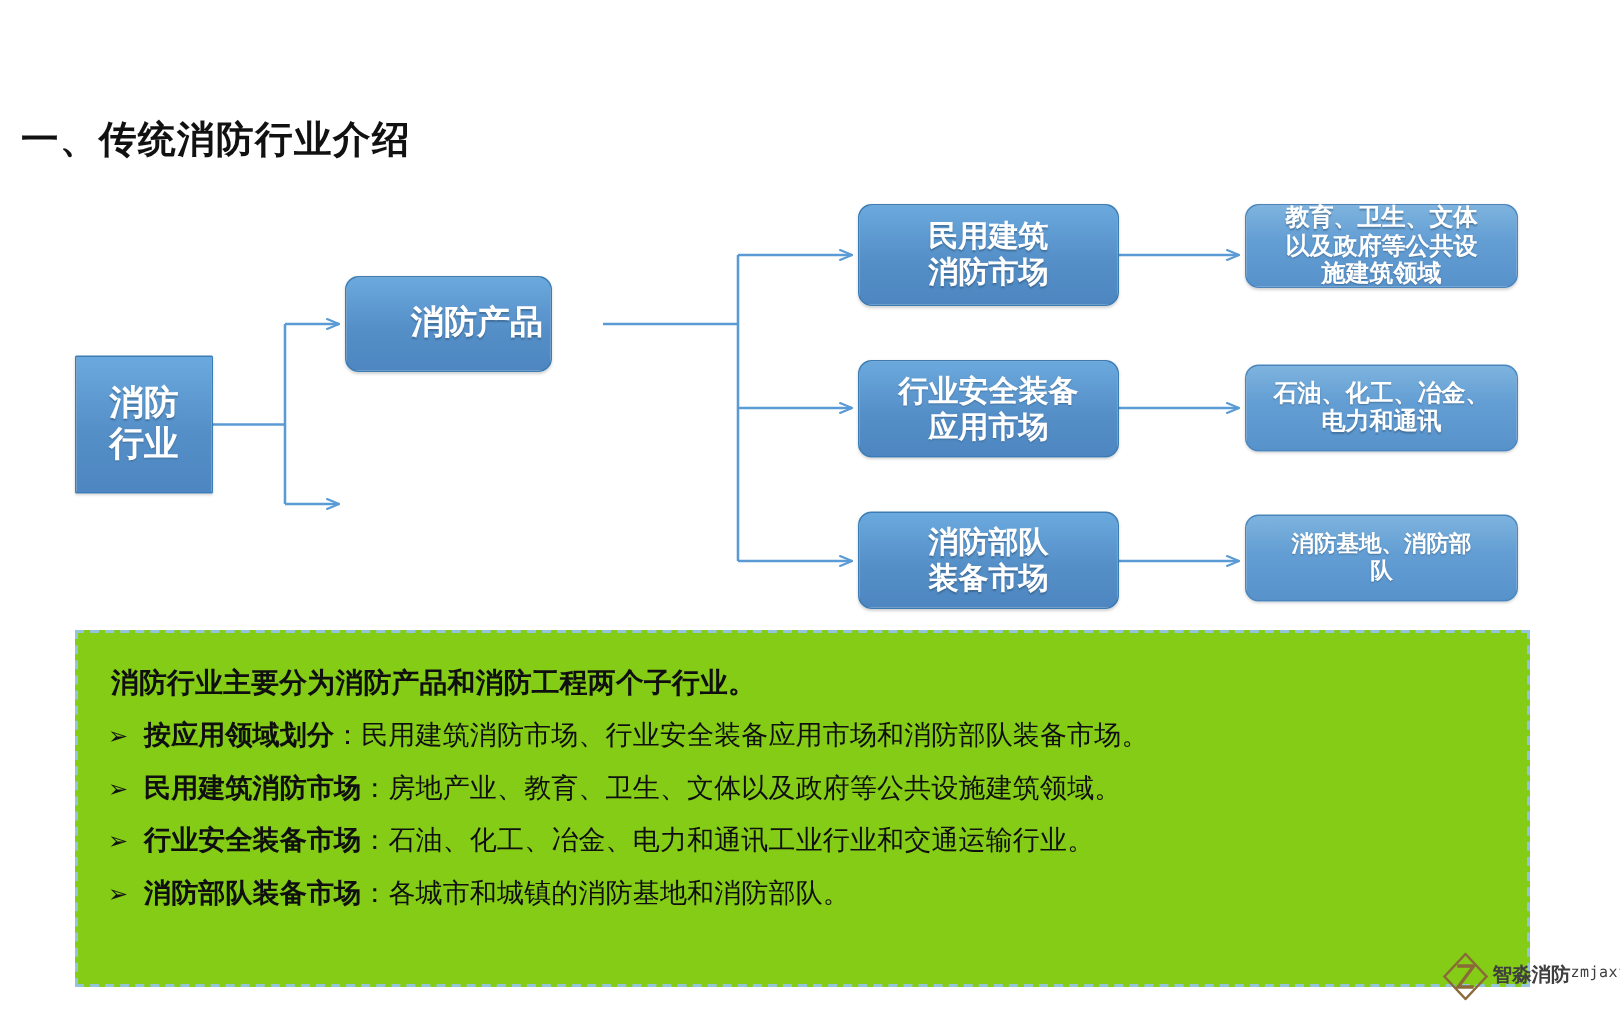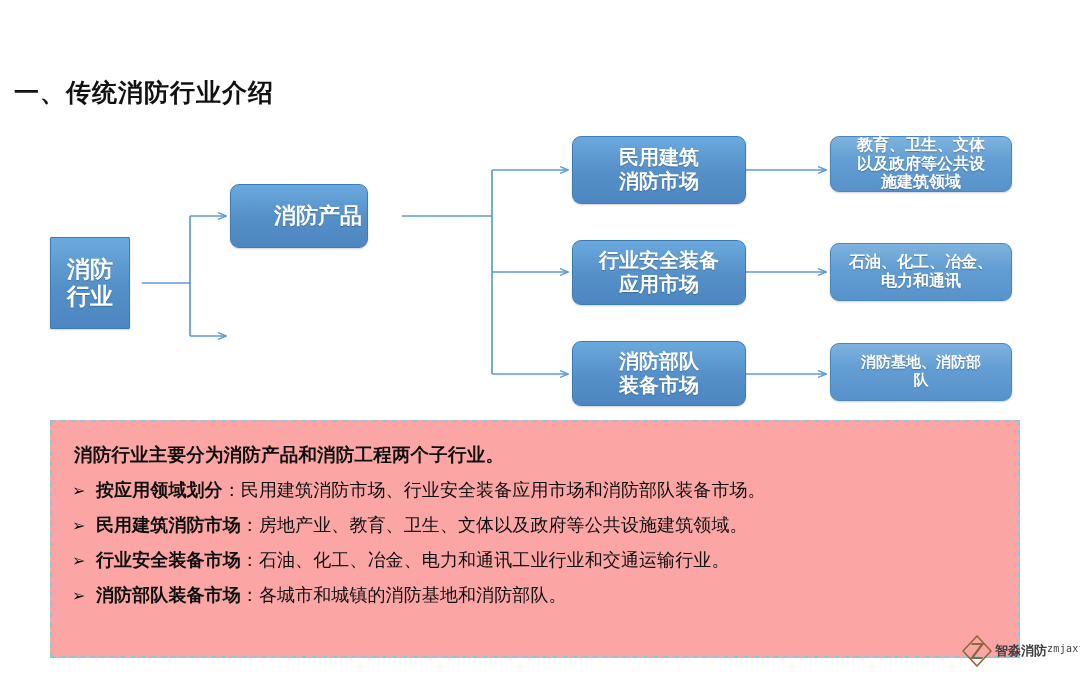--- a/index.html
+++ b/index.html
@@ -72,21 +72,21 @@
     border-radius: 9px;
   }
   .node .txt {
     display: block;
     padding: 0 5px;
     white-space: pre-line;
   }
 
   
   #node-root {
-    left: 50px; top: 237px; width: 80px; height: 92px;
+    left: 50px; top: 237px; width: 92px; height: 92px;
     font-size: 23px;
   }
   
   #node-product { left: 230px; top: 184px; width: 138px; height: 64px; font-size: 22px; justify-content: flex-end; }
   #node-engineering { left: 230px; top: 304px; width: 172px; height: 64px; font-size: 22px; }
   
   #node-civil { left: 572px; top: 136px; width: 174px; height: 68px; font-size: 20px; }
   #node-industry { left: 572px; top: 240px; width: 174px; height: 65px; font-size: 20px; }
   #node-brigade { left: 572px; top: 341px; width: 174px; height: 65px; font-size: 20px; }
   
@@ -96,21 +96,21 @@
 
   
   #notes-panel {
     position: absolute;
     left: 50px;
     top: 420px;
     width: 970px;
     height: 238px;
     box-sizing: border-box;
     border: 2px dashed #93c4d8;
-    background: #fca5a5;
+    background: #84cc16;
     padding: 16px 18px 6px 20px;
   }
   #notes-heading {
     font-size: 18.5px;
     font-weight: bold;
     color: #0f0f0f;
     margin: 4px 0 2px 2px;
     letter-spacing: 0.2px;
   }
   .note-row {

